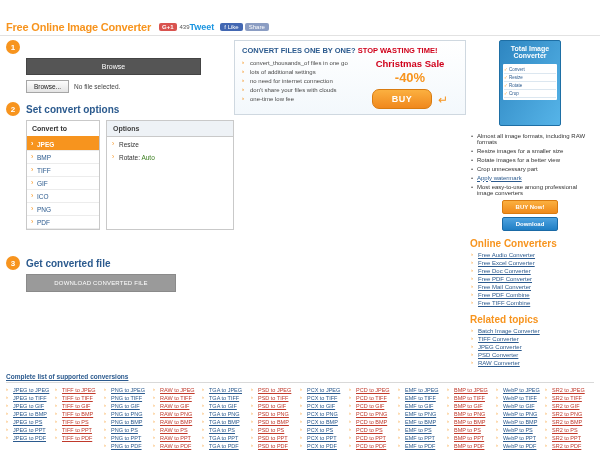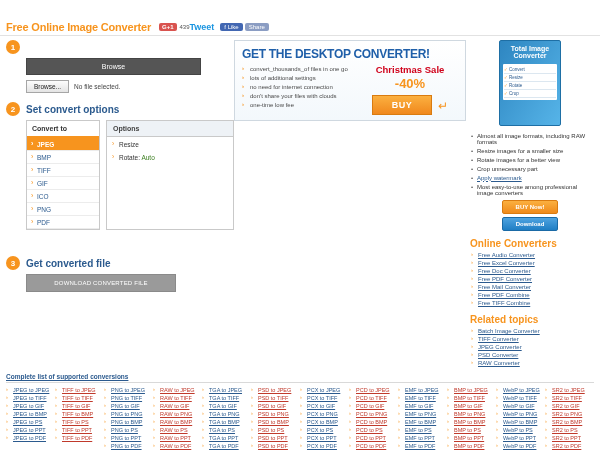--- a/index.html
+++ b/index.html
@@ -88,21 +88,21 @@
   .promo-body { display:flex; margin-top:3px; }
   .promo-list { width:120px; }
   .pl-item { font-size:6px; color:#4a4a4a; padding:1.5px 0 1.5px 8px; position:relative; }
   .pl-item:before { content:"›"; position:absolute; left:0; top:0.5px; color:#F7941E; font-weight:bold; }
   .promo-right { flex:1; text-align:center; }
   .xmas { font-size:9.5px; font-weight:bold; color:#d0021b; }
   .pct { font-size:13px; font-weight:bold; color:#F7941E; margin-top:1px; }
   .buy {
     margin:4px auto 0 auto; width:60px; padding:4px 0;
     background:linear-gradient(#fbb040,#f0881d); border:1px solid #d97b10;
-    border-radius:0; color:#fff; font-size:9px; font-weight:bold; letter-spacing:0.5px;
+    border-radius:7px; color:#fff; font-size:9px; font-weight:bold; letter-spacing:0.5px;
   }
   .arrow { font-size:12px; color:#F7941E; display:inline-block; margin-left:4px; vertical-align:middle; }
 
   
   .boxshot {
     width:62px; height:86px; margin:0 auto;
     background:linear-gradient(120deg,#2e86c1,#56b4e8);
     border:1px solid #1e6fa5; border-radius:2px; color:#fff;
     font-size:5.5px; padding:4px 3px; text-align:center;
   }
@@ -198,21 +198,24 @@
 
     <div class="step" style="margin-top:26px">
       <div class="step-num">3</div>
       <div class="step-title">Get converted file</div>
     </div>
     <div class="dl-btn">DOWNLOAD CONVERTED FILE</div>
   </div>
 
   <div class="middle">
     <div class="promo">
-      <div class="promo-l2">GET THE DESKTOP CONVERTER!</div>
+      <div class="promo-l1">
+        <span>CONVERT FILES ONE BY ONE?</span>
+        <span class="red">STOP WASTING TIME!</span>
+      </div>
       <div class="promo-body">
         <div class="promo-list">
           <div class="pl-item">convert_thousands_of files in one go</div>
           <div class="pl-item">lots of additional settings</div>
           <div class="pl-item">no need for internet connection</div>
           <div class="pl-item">don't share your files with clouds</div>
           <div class="pl-item">one-time low fee</div>
         </div>
         <div class="promo-right">
           <div class="xmas">Christmas Sale</div>

